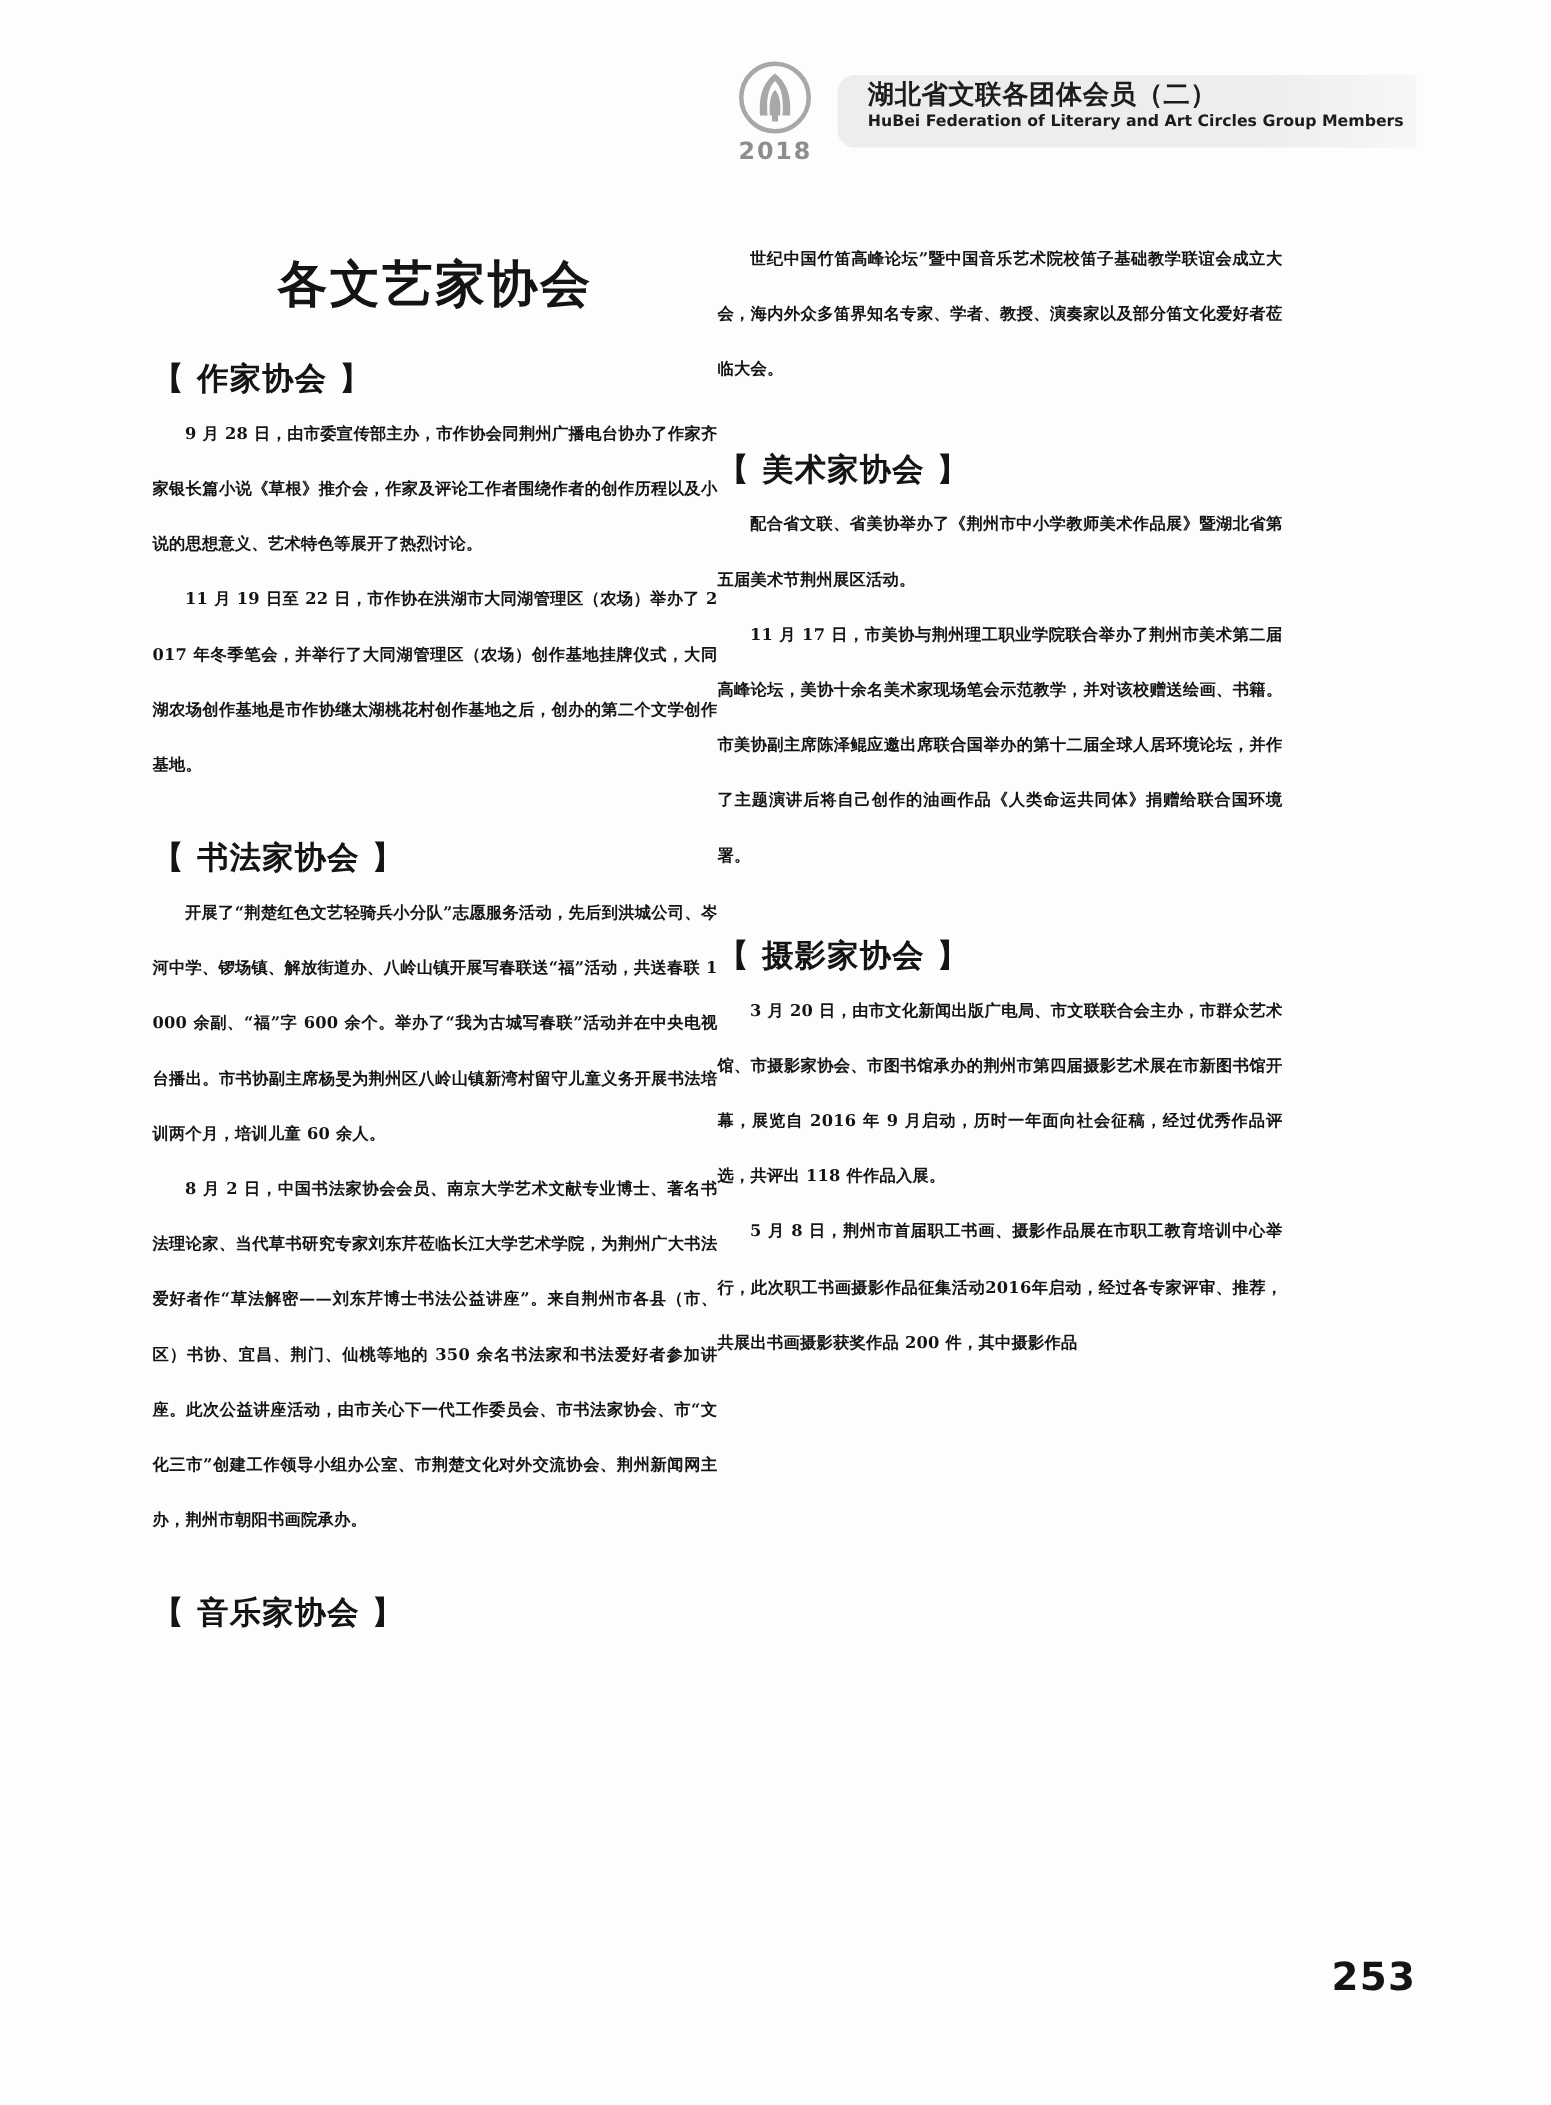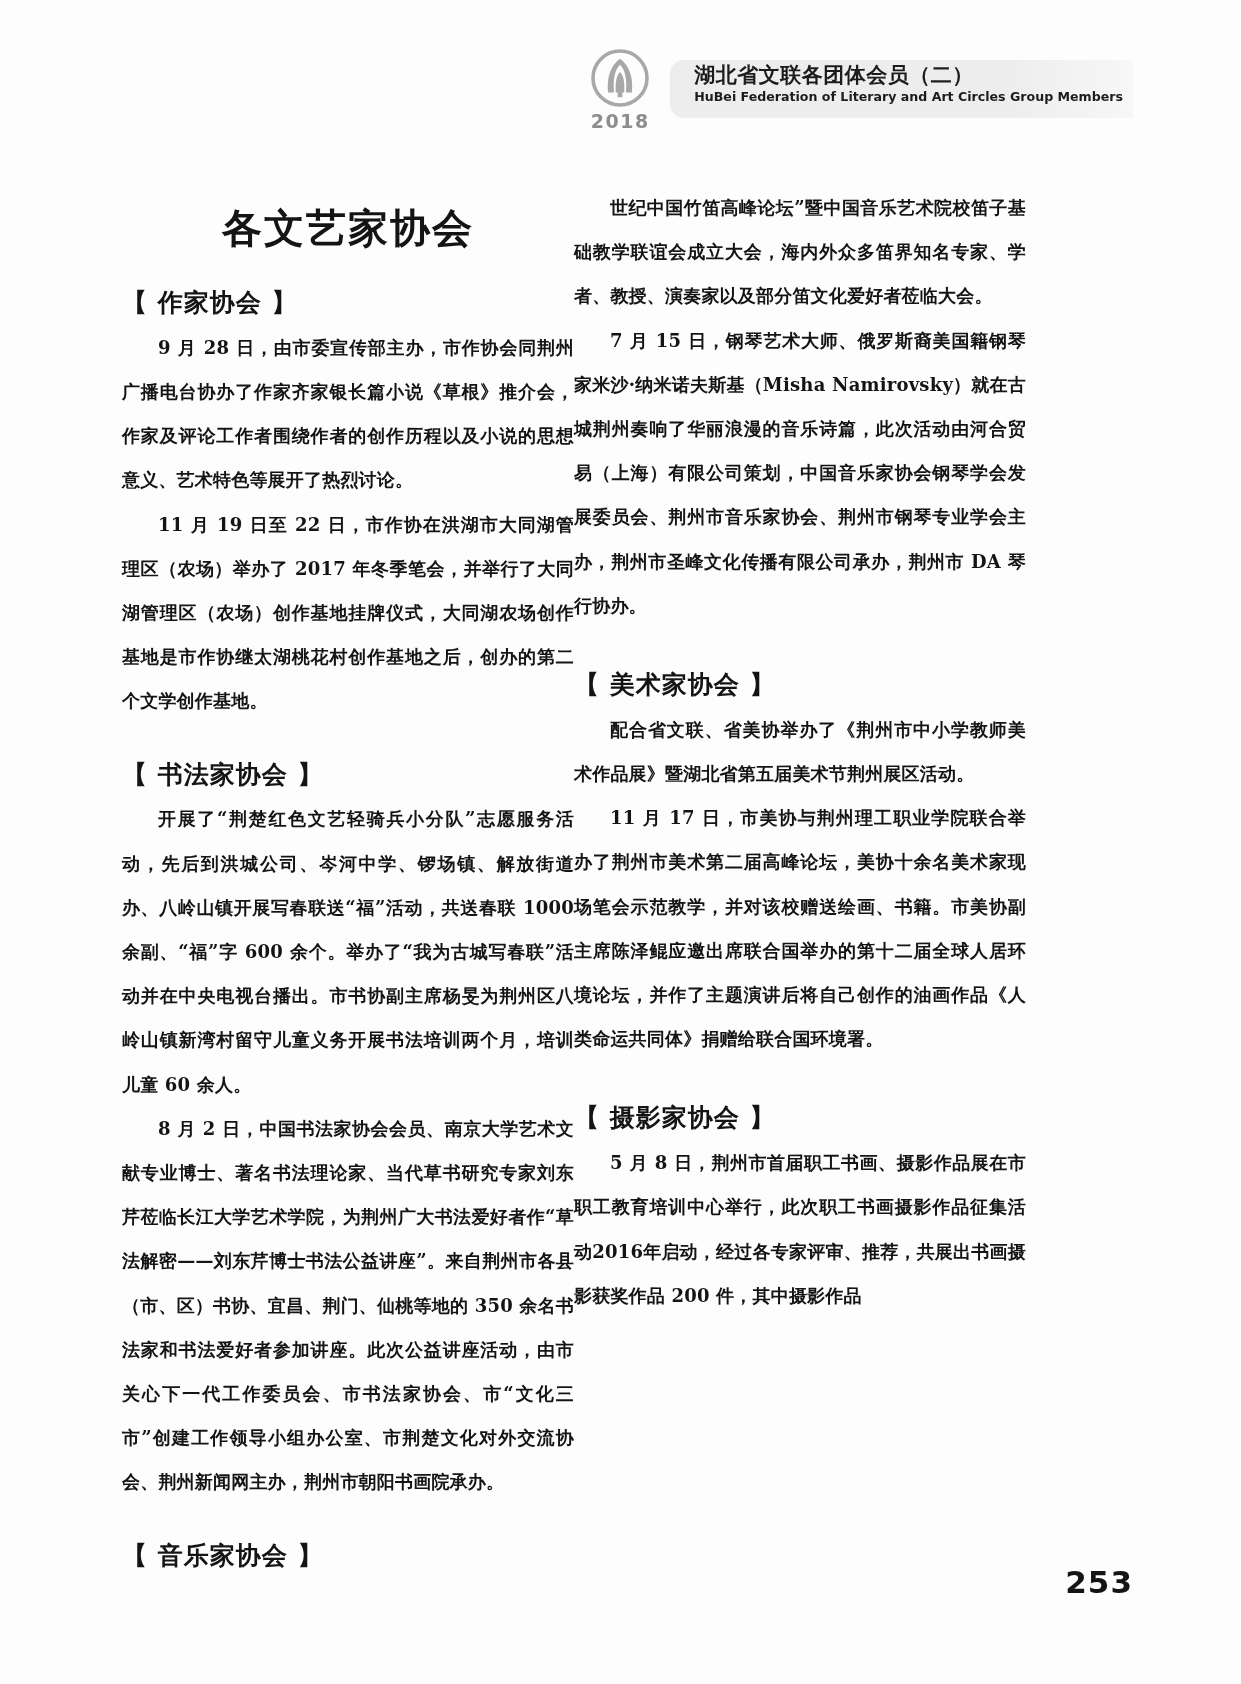--- a/index.html
+++ b/index.html
@@ -128,21 +128,21 @@
     color: #141414;
     margin: 0 0 6px 0;
     line-height: 1.35;
   }
   .sec-heading.spaced { margin-top: 34px; }
   .sec-heading.spaced-lg { margin-top: 40px; }
 
   p.body {
     font-family: "DejaVu Serif", "Liberation Serif", serif;
     font-weight: 700;
-    font-size: 18px;
+    font-size: 13px;
     line-height: 44.2px;
     letter-spacing: 0.2px;
     text-align: justify;
     text-justify: inter-ideograph;
     margin: 0;
     text-indent: 2em;
     color: #141414;
     word-break: break-all;
   }
   .col-top-para { text-indent: 0; }
@@ -199,27 +199,27 @@
       <p class="body">开展了“荆楚红色文艺轻骑兵小分队”志愿服务活动，先后到洪城公司、岑河中学、锣场镇、解放街道办、八岭山镇开展写春联送“福”活动，共送春联 1000 余副、“福”字 600 余个。举办了“我为古城写春联”活动并在中央电视台播出。市书协副主席杨旻为荆州区八岭山镇新湾村留守儿童义务开展书法培训两个月，培训儿童 60 余人。</p>
       <p class="body">8 月 2 日，中国书法家协会会员、南京大学艺术文献专业博士、著名书法理论家、当代草书研究专家刘东芹莅临长江大学艺术学院，为荆州广大书法爱好者作“草法解密——刘东芹博士书法公益讲座”。来自荆州市各县（市、区）书协、宜昌、荆门、仙桃等地的 350 余名书法家和书法爱好者参加讲座。此次公益讲座活动，由市关心下一代工作委员会、市书法家协会、市“文化三市”创建工作领导小组办公室、市荆楚文化对外交流协会、荆州新闻网主办，荆州市朝阳书画院承办。</p>
 
       <h2 class="sec-heading spaced">【 音乐家协会 】</h2>
 
     </div>
 
     <div class="col">
 
       <p class="body col-top-para">世纪中国竹笛高峰论坛”暨中国音乐艺术院校笛子基础教学联谊会成立大会，海内外众多笛界知名专家、学者、教授、演奏家以及部分笛文化爱好者莅临大会。</p>
-      <p class="body">7 月 15 日，钢琴艺术大师、俄罗斯裔美国籍钢琴家米沙·纳米诺夫斯基（Misha Namirovsky）就在古城荆州奏响了华丽浪漫的音乐诗篇，此次活动由河合贸易（上海）有限公司策划，中国音乐家协会钢琴学会发展委员会、荆州市音乐家协会、荆州市钢琴专业学会主办，荆州市圣峰文化传播有限公司承办，荆州市 DA 琴行协办。</p>
 
       <h2 class="sec-heading spaced-lg">【 美术家协会 】</h2>
       <p class="body">配合省文联、省美协举办了《荆州市中小学教师美术作品展》暨湖北省第五届美术节荆州展区活动。</p>
       <p class="body">11 月 17 日，市美协与荆州理工职业学院联合举办了荆州市美术第二届高峰论坛，美协十余名美术家现场笔会示范教学，并对该校赠送绘画、书籍。市美协副主席陈泽鲲应邀出席联合国举办的第十二届全球人居环境论坛，并作了主题演讲后将自己创作的油画作品《人类命运共同体》捐赠给联合国环境署。</p>
 
       <h2 class="sec-heading spaced-lg">【 摄影家协会 】</h2>
+      <p class="body">3 月 20 日，由市文化新闻出版广电局、市文联联合会主办，市群众艺术馆、市摄影家协会、市图书馆承办的荆州市第四届摄影艺术展在市新图书馆开幕，展览自 2016 年 9 月启动，历时一年面向社会征稿，经过优秀作品评选，共评出 118 件作品入展。</p>
       <p class="body">5 月 8 日，荆州市首届职工书画、摄影作品展在市职工教育培训中心举行，此次职工书画摄影作品征集活动2016年启动，经过各专家评审、推荐，共展出书画摄影获奖作品 200 件，其中摄影作品</p>
 
     </div>
 
   </div>
 
   <div class="folio">253</div>
 
 </div>
 

